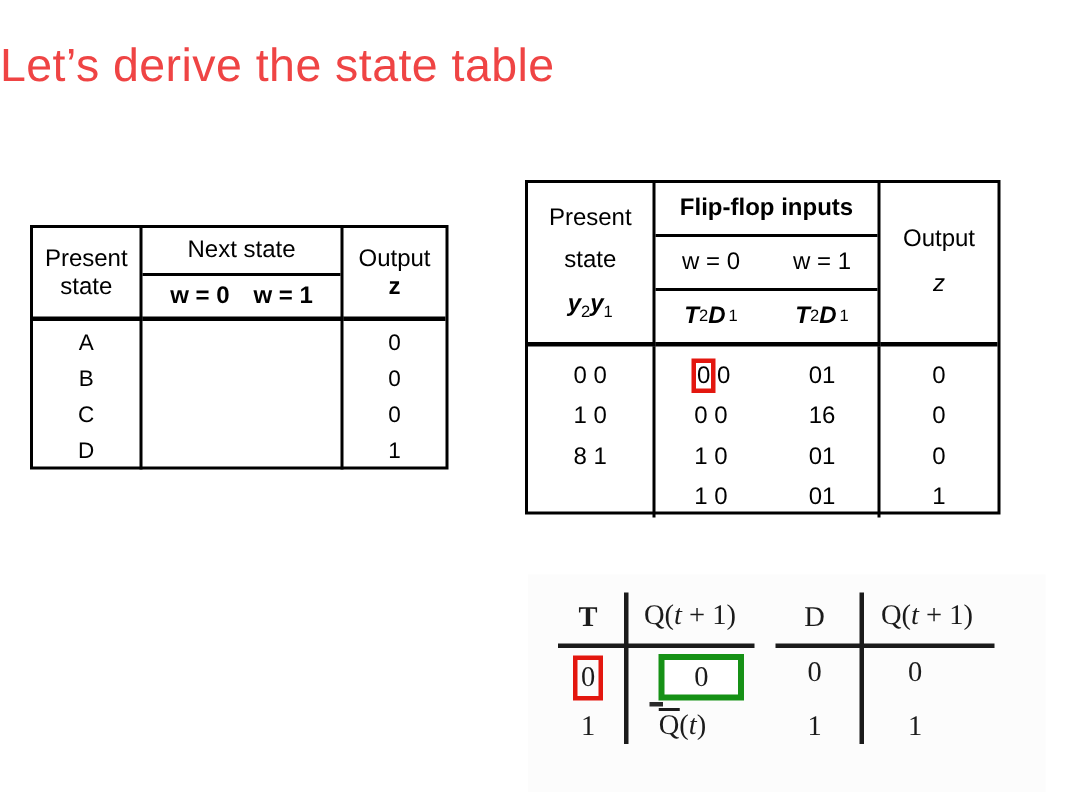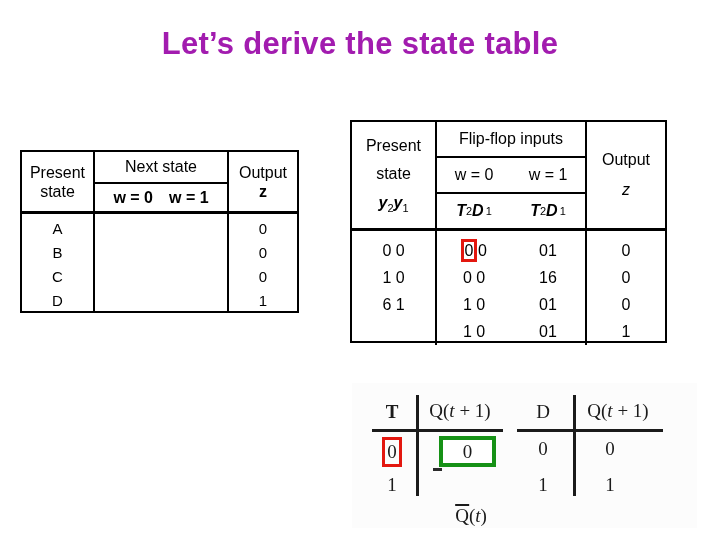--- a/index.html
+++ b/index.html
@@ -1,22 +1,22 @@
 <!DOCTYPE html>
 <html><head>
 <meta charset="utf-8">
 <style>
   html,body { margin:0; padding:0; background:#fff; }
   .stage {
     position:relative; width:720px; height:540px; background:#ffffff;
     font-family:"Liberation Sans", sans-serif; color:#000; overflow:hidden;
   }
   .title {
-    position:absolute; top:26px; left:0; width:720px; text-align:center;
-    font-size:31px; font-weight:bold; color:#a21caf; letter-spacing:0.3px;
+    position:absolute; top:26px; left:0; width:720px; text-align:left;
+    font-size:31px; font-weight:normal; color:#ef4444; letter-spacing:0.3px;
   }
 
   
   .lt {
     position:absolute; left:20px; top:150px; width:279px; height:163px;
     border:2.5px solid #000; box-sizing:border-box;
     display:grid; grid-template-columns:73px 134px 1fr; grid-template-rows:62px 1fr;
     font-size:16px;
   }
   .lt .c-div { border-right:2px solid #000; }
@@ -34,21 +34,21 @@
   .rt {
     position:absolute; left:350px; top:120px; width:317px; height:223px;
     border:2.5px solid #000; box-sizing:border-box;
     display:grid; grid-template-columns:85px 150px 1fr; grid-template-rows:109px 1fr;
     font-size:16px;
   }
   .rt .c-div { border-right:2px solid #000; }
   .rt .hdr { border-bottom:3px solid #000; }
   .rt-hdr-present { display:flex; flex-direction:column; justify-content:space-evenly; align-items:center; padding:4px 0; }
   .rt-hdr-mid { display:flex; flex-direction:column; }
-  .rt-mid-row { height:35px; display:flex; align-items:center; justify-content:center; }
+  .rt-mid-row { height:35px; display:flex; align-items:center; justify-content:center;font-weight:bold; }
   .rt-mid-row.lined { border-bottom:2px solid #000; }
   .rt-mid-split { height:35px; display:flex; }
   .rt-mid-split.lined { border-bottom:2px solid #000; }
   .rt-mid-split > span { flex:1; display:flex; align-items:center; justify-content:center; }
   .rt-hdr-output { display:flex; flex-direction:column; justify-content:center; align-items:center; gap:12px; }
   .rt-body { display:flex; flex-direction:column; padding-top:6px; }
   .rt-body .cell-line { height:27px; line-height:27px; text-align:center; }
   .rt-body-mid { display:flex; flex-direction:column; padding-top:6px; }
   .rt-mid-body-row { height:27px; display:flex; }
   .rt-mid-body-row > span { flex:1; display:flex; align-items:center; justify-content:center; }
@@ -146,21 +146,21 @@
           </span>
       </div>
     </div>
     <div class="hdr rt-hdr-output">
       <span>Output</span>
       <span class="it">z</span>
     </div>
     <div class="c-div rt-body">
       <div class="cell-line">0 0</div>
       <div class="cell-line">1 0</div>
-      <div class="cell-line">6 1</div>
+      <div class="cell-line">8 1</div>
     </div>
     <div class="c-div rt-body-mid">
       <div class="rt-mid-body-row">
         <span>
             <span class="redbox-inline">0</span>
             <span>0</span>
           </span>
         <span>01</span>
       </div>
       <div class="rt-mid-body-row">
@@ -191,21 +191,21 @@
     <span class="abs ff-bold" style="left:40px; top:18px;">T</span>
     <span class="abs" style="left:108px; top:17px;"><span>Q(</span><em>t</em><span> + 1)</span></span>
     <div class="ff-redbox" style="left:30px; top:54px;">
         <span>0</span>
       </div>
     <div class="ff-greenbox" style="left:87px; top:53px;">
         <span>0</span>
       </div>
     <div class="frag-bar" style="left:81px; top:85px;"></div>
     <span class="abs" style="left:40px; top:91px;">1</span>
-    <span class="abs" style="left:119px; top:89px;margin-top:32px;"><span class="qbar">Q</span><span>(</span><em>t</em><span>)</span></span>
+    <span class="abs" style="left:103px; top:89px;"><span class="qbar">Q</span><span>(</span><em>t</em><span>)</span></span>
 
     <div class="vline" style="left:221px; top:12px; height:101px;"></div>
     <div class="hline" style="left:165px; top:46px; width:146px;"></div>
     <span class="abs" style="left:191px; top:18px;">D</span>
     <span class="abs" style="left:266px; top:17px;"><span>Q(</span><em>t</em><span> + 1)</span></span>
     <span class="abs" style="left:191px; top:55px;">0</span>
     <span class="abs" style="left:258px; top:55px;">0</span>
     <span class="abs" style="left:191px; top:91px;">1</span>
     <span class="abs" style="left:258px; top:91px;">1</span>
   </div>

